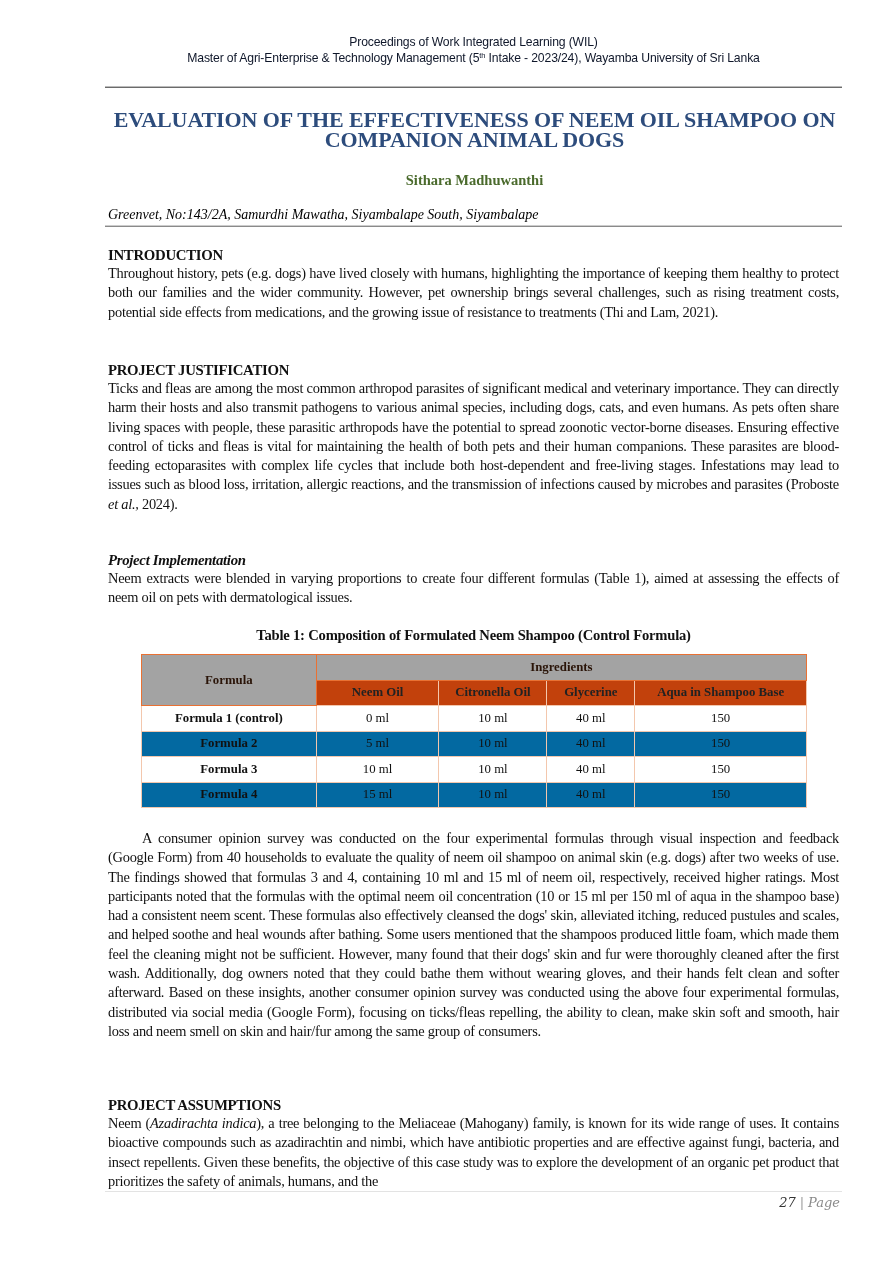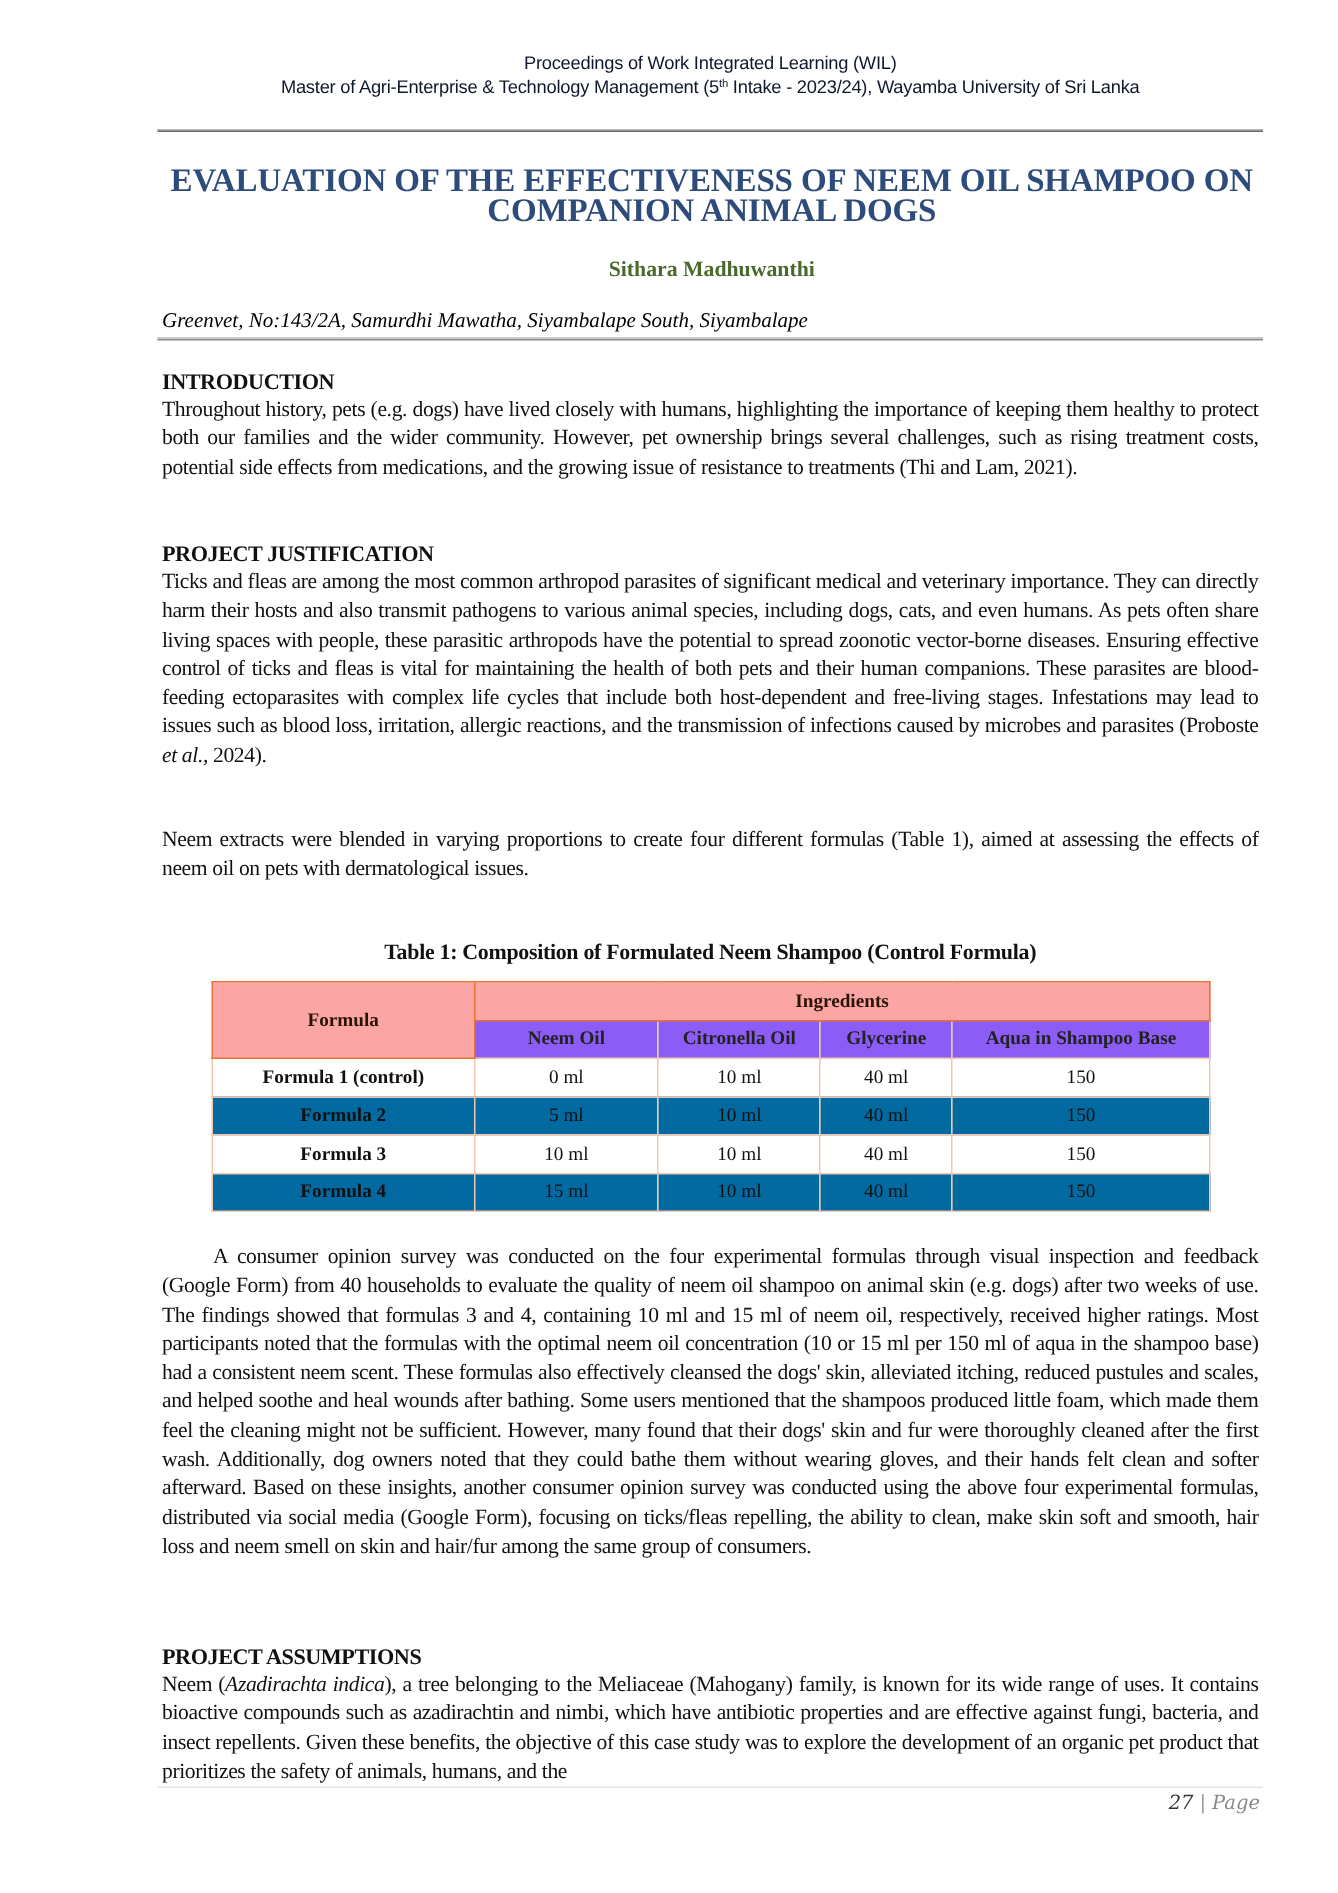--- a/index.html
+++ b/index.html
@@ -25,22 +25,22 @@
   .para { font-size: 14.4px; line-height: 19.3px; text-align: justify; letter-spacing: -0.25px; }
   .para.indent { text-indent: 34px; }
 
   .table-caption { position: absolute; top: 627px; left: 108px; width: 731px; text-align: center;
     font-weight: bold; font-size: 14.6px; letter-spacing: -0.2px; }
 
   table.composition { position: absolute; top: 654px; left: 141px; width: 666px; border-collapse: collapse;
     font-size: 12.8px; }
   table.composition td, table.composition th { border: 1px solid #f3c7ad; text-align: center; height: 25.5px; padding: 0 4px; }
   table.composition th { font-weight: bold; }
-  .th-orange { background: #fca5a5; color: #2a1408; border-color: #e97133 !important; }
-  .th-peach { background: #8b5cf6; color: #222; }
+  .th-orange { background: #a3a3a3; color: #2a1408; border-color: #e97133 !important; }
+  .th-peach { background: #c2410c; color: #222; }
   tr.row-white td { background: #ffffff; }
   tr.row-peach td { background: #0369a1; }
   td.formula-name { font-weight: bold; }
 
   .footer-rule { position: absolute; top: 1191px; left: 105px; width: 737px; height: 1px; background: #e3e3e3; }
   .page-number { position: absolute; top: 1195px; right: 52px; font-family: "DejaVu Serif", serif; font-size: 13px; color: #333; font-style: italic; }
   .page-number .sep { color: #999; margin: 0 4px; }
   .page-number .word { color: #8a8a8a; }
 </style>
 </head>
@@ -64,20 +64,21 @@
   <div class="section-heading">INTRODUCTION</div>
   <p class="para">Throughout history, pets (e.g. dogs) have lived closely with humans, highlighting the importance of keeping them healthy to protect both our families and the wider community. However, pet ownership brings several challenges, such as rising treatment costs, potential side effects from medications, and the growing issue of resistance to treatments (Thi and Lam, 2021).</p>
 </div>
 
 <div class="section" style="top:361px;">
   <div class="section-heading">PROJECT JUSTIFICATION</div>
   <p class="para"><span>Ticks and fleas are among the most common arthropod parasites of significant medical and veterinary importance. They can directly harm their hosts and also transmit pathogens to various animal species, including dogs, cats, and even humans. As pets often share living spaces with people, these parasitic arthropods have the potential to spread zoonotic vector-borne diseases. Ensuring effective control of ticks and fleas is vital for maintaining the health of both pets and their human companions. These parasites are blood-feeding ectoparasites with complex life cycles that include both host-dependent and free-living stages. Infestations may lead to issues such as blood loss, irritation, allergic reactions, and the transmission of infections caused by microbes and parasites (Proboste </span><i>et al.,</i><span> 2024).</span></p>
 </div>
 
 <div class="section" style="top:551px;">
+  <div class="subheading">Project Implementation</div>
   <p class="para">Neem extracts were blended in varying proportions to create four different formulas (Table 1), aimed at assessing the effects of neem oil on pets with dermatological issues.</p>
 </div>
 
 <div class="table-caption">Table 1: Composition of Formulated Neem Shampoo (Control Formula)</div>
 
 <table class="composition">
   <colgroup>
     <col style="width:175px">
       <col style="width:123px">
       <col style="width:108px">

